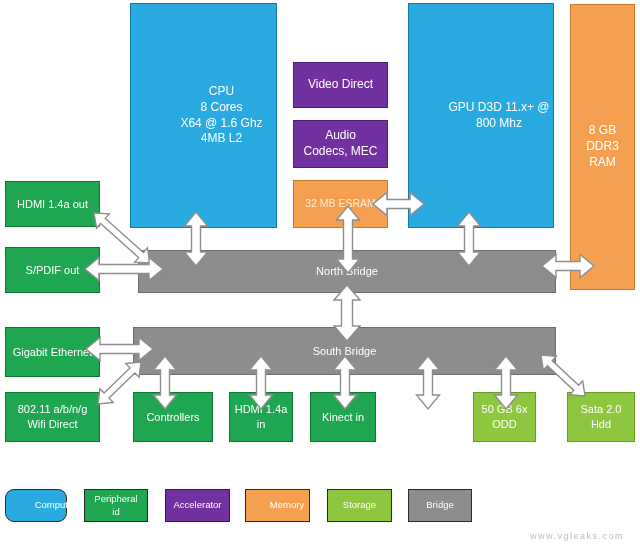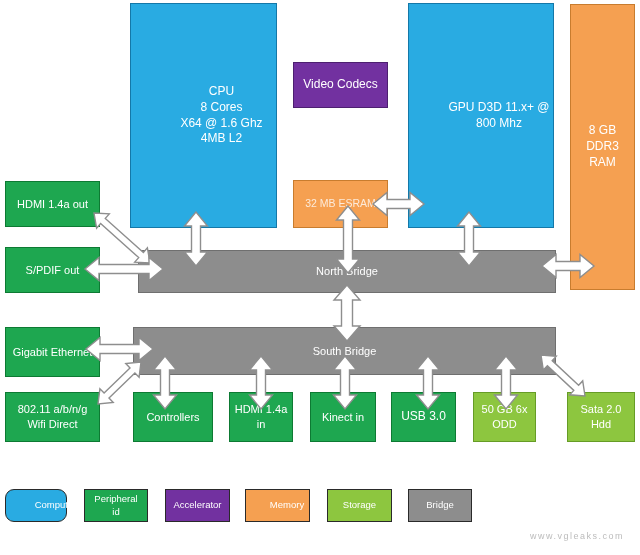--- a/index.html
+++ b/index.html
@@ -80,42 +80,43 @@
 </style>
 </head>
 <body>
 
 <div id="canvas">
 
   <div class="block c-compute f-big" id="cpu">CPU
 8 Cores
 X64 @ 1.6 Ghz
 4MB L2</div>
-  <div class="block c-accelerator f-big" id="vcodec">Video Codecs</div>
+  <div class="block c-accelerator f-big" id="vcodec">Video Direct</div>
+  <div class="block c-accelerator f-big" id="acodec">Audio
+Codecs, MEC</div>
   <div class="block c-memory f-small" id="esram">32 MB ESRAM</div>
   <div class="block c-compute f-big" id="gpu">GPU D3D 11.x+ @
 800 Mhz</div>
   <div class="block c-memory f-big" id="ram">8 GB
 DDR3
 RAM</div>
 
   <div class="block c-peripheral f-mid" id="hdmi-out">HDMI 1.4a out</div>
   <div class="block c-peripheral f-mid" id="spdif-out">S/PDIF out</div>
   <div class="block c-bridge f-mid" id="north-bridge">North Bridge</div>
 
   <div class="block c-peripheral f-mid" id="gbe">Gigabit Ethernet</div>
   <div class="block c-bridge f-mid" id="south-bridge">South Bridge</div>
 
   <div class="block c-peripheral f-mid" id="wifi">802.11 a/b/n/g
 Wifi Direct</div>
   <div class="block c-peripheral f-mid" id="controllers">Controllers</div>
   <div class="block c-peripheral f-mid" id="hdmi-in">HDMI 1.4a
 in</div>
   <div class="block c-peripheral f-mid" id="kinect">Kinect in</div>
-  <div class="block c-peripheral" id="usb">USB 3.0</div>
   <div class="block c-storage f-mid" id="odd">50 GB 6x
 ODD</div>
   <div class="block c-storage f-mid" id="sata">Sata 2.0
 Hdd</div>
 
   <div class="legend-item c-compute" id="lg-compute">Compute</div>
   <div class="legend-item c-peripheral" id="lg-peripheral">Peripheral
 id</div>
   <div class="legend-item c-accelerator" id="lg-accelerator">Accelerator</div>
   <div class="legend-item c-memory" id="lg-memory">Memory</div>

